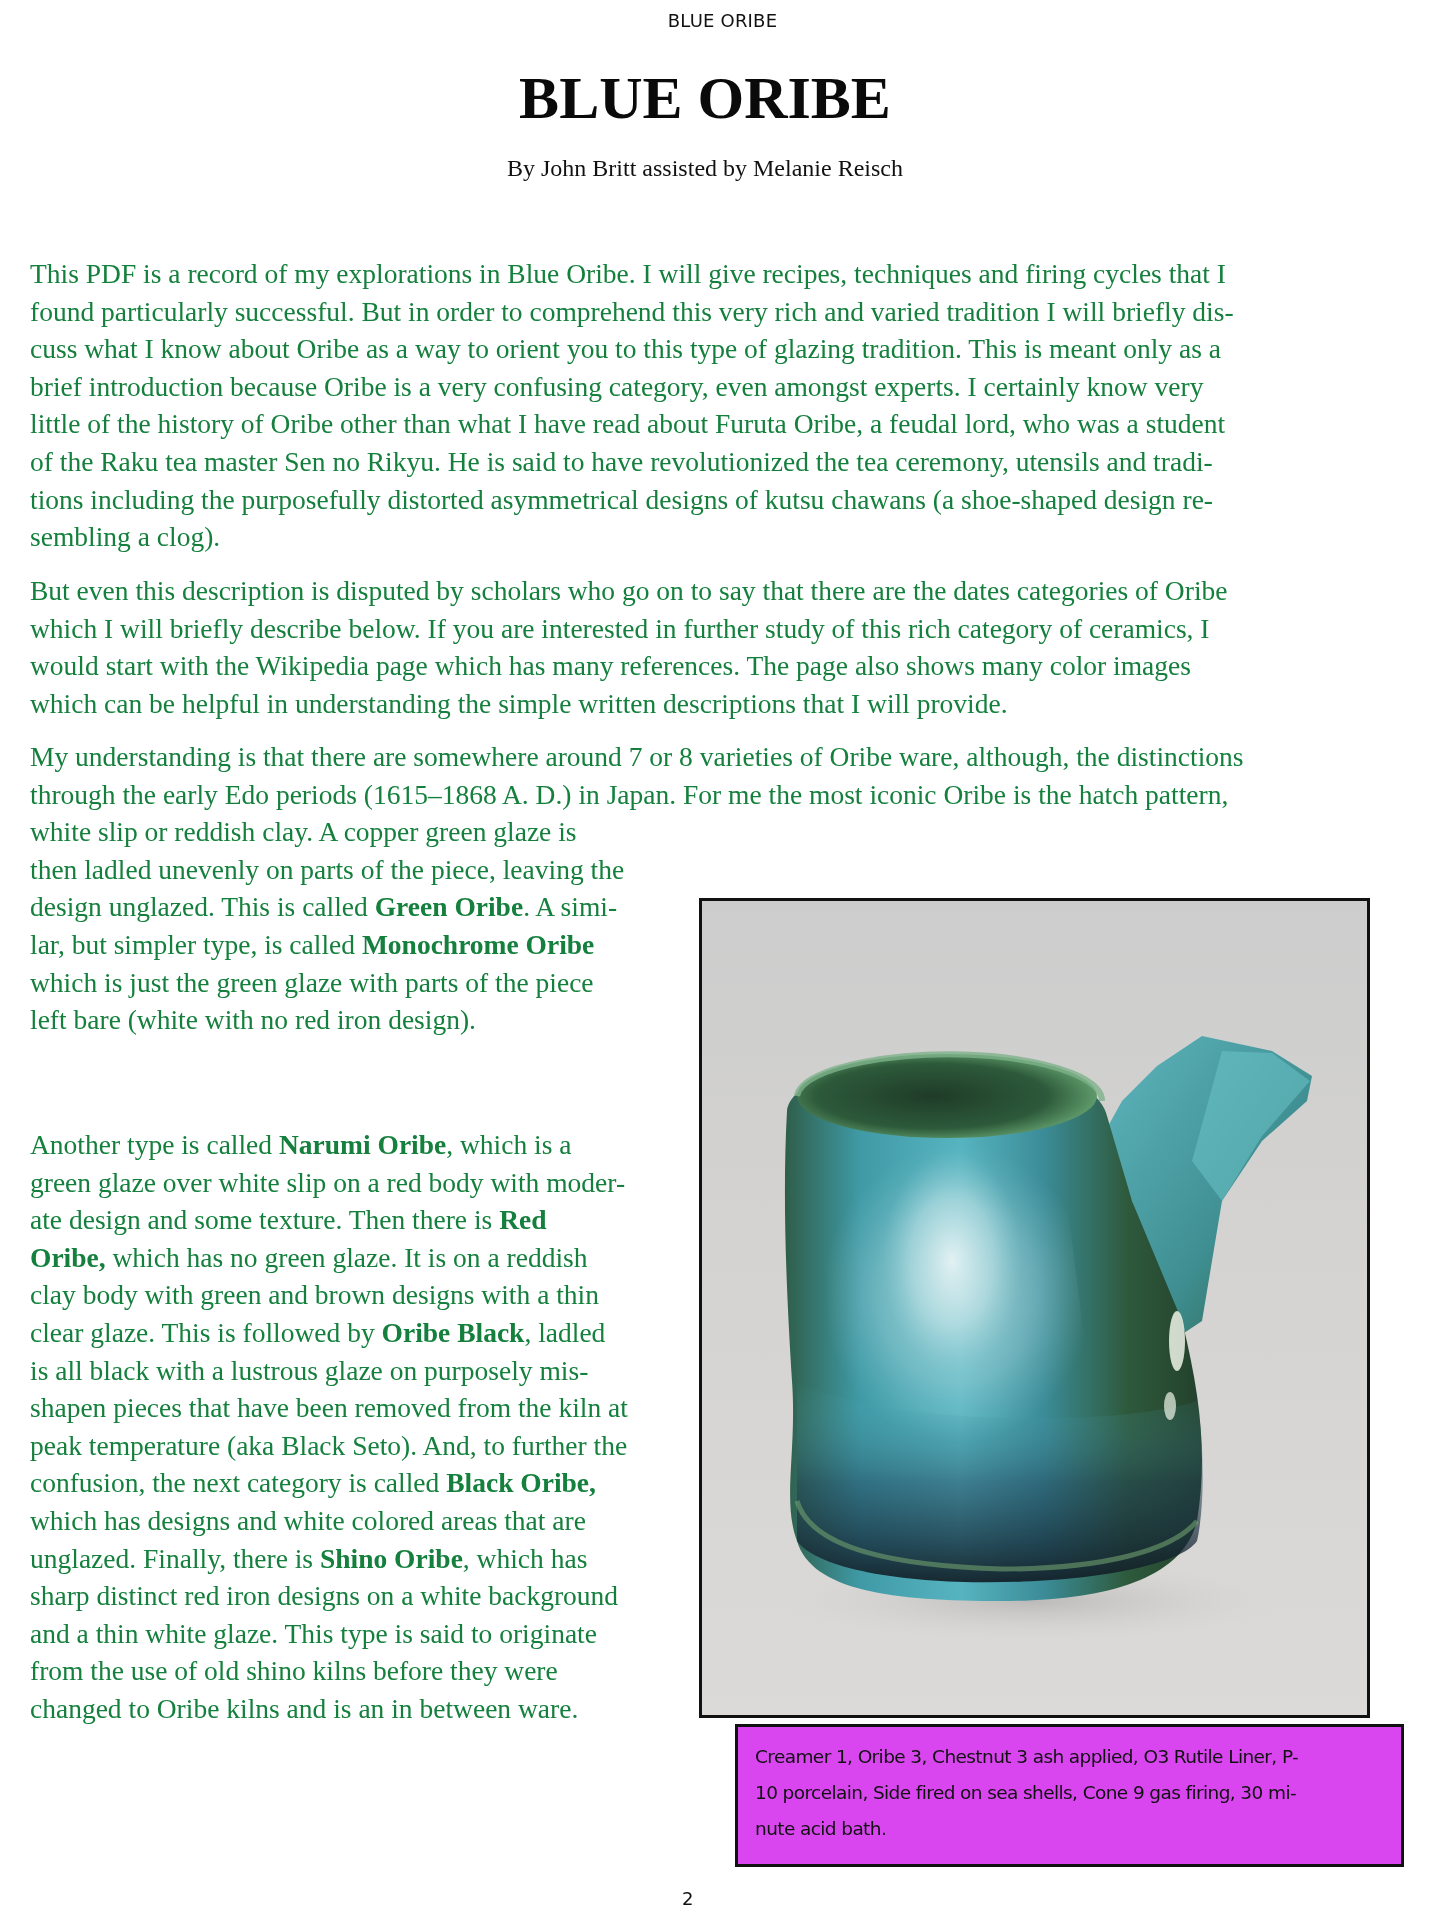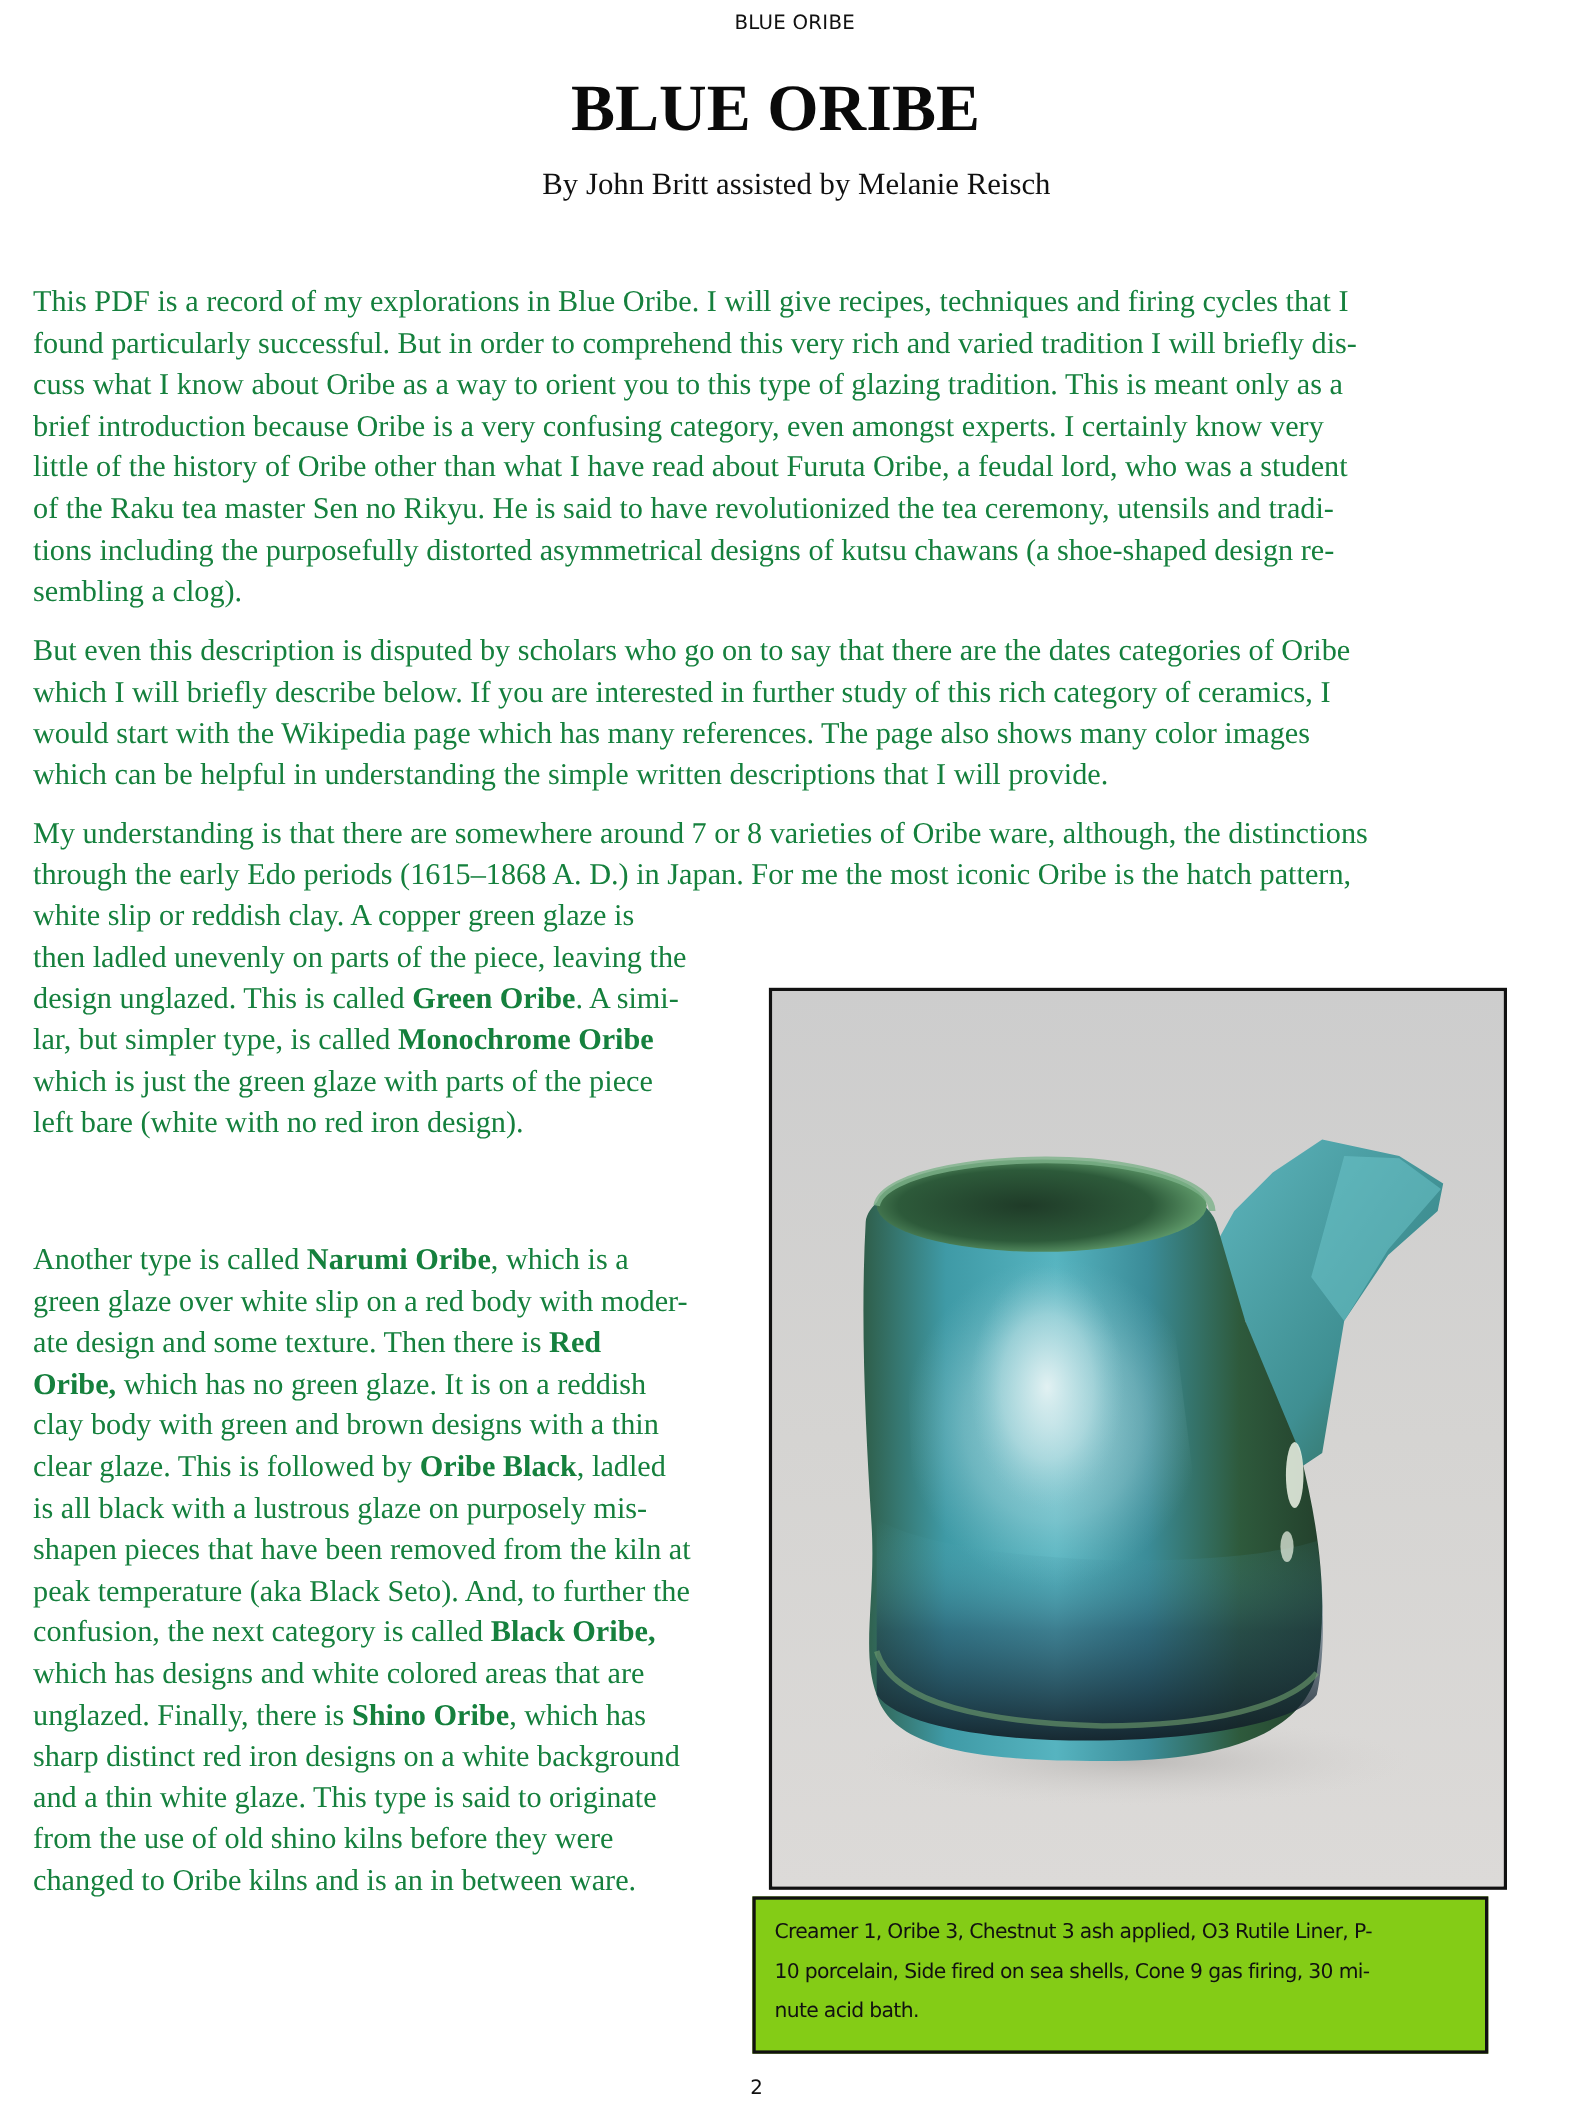--- a/index.html
+++ b/index.html
@@ -7,37 +7,37 @@
   .running-header {
     position: absolute; top: 10px; left: 0; width: 1445px; text-align: center;
     font-family: "DejaVu Sans", sans-serif; font-size: 18px; letter-spacing: 0.2px; color: #111;
   }
   .title {
     position: absolute; top: 62px; left: 0; width: 1410px; text-align: center;
     font-family: "Liberation Serif", serif; font-weight: bold; font-size: 60px; line-height: 72px; margin: 0; color: #0a0a0a;
   }
   .byline {
     position: absolute; top: 150px; left: 0; width: 1410px; text-align: center;
-    font-family: "Liberation Serif", serif; font-size: 28px; line-height: 36px; color: #111; margin-left: 19px;
+    font-family: "Liberation Serif", serif; font-size: 24px; line-height: 36px; color: #111;
   }
   .body-text {
     font-family: "Liberation Serif", serif; font-size: 27.5px; line-height: 37.6px; color: #15803d;
   }
   .para { position: absolute; left: 30px; margin: 0; }
   .para .line { display: block; white-space: nowrap; }
   .para b { font-weight: bold; }
   sup { font-size: 16px; line-height: 0; position: relative; top: -2px; }
   .photo-frame {
     position: absolute; left: 699px; top: 898px; width: 665px; height: 814px;
     border: 3px solid #111; background: linear-gradient(180deg, #cfcfcf 0%, #d8d7d5 45%, #dedcdb 100%);
     overflow: hidden;
   }
   .caption-box {
-    position: absolute; left: 684px; top: 1724px; width: 663px; height: 137px;
-    border: 3.5px solid #111; background: #84cc16;
+    position: absolute; left: 735px; top: 1724px; width: 663px; height: 137px;
+    border: 3.5px solid #111; background: #d946ef;
   }
   .caption-text {
     position: absolute; left: 17px; top: 12px; width: 640px;
     font-family: "DejaVu Sans", sans-serif; font-size: 18.5px; line-height: 36px; color: #111;
   }
   .caption-text .line { display: block; white-space: nowrap; letter-spacing: -0.6px; }
   .page-number {
     position: absolute; left: 682px; top: 1888px; font-family: "DejaVu Sans", sans-serif; font-size: 18px; color: #111;
   }
   svg { display: block; }

